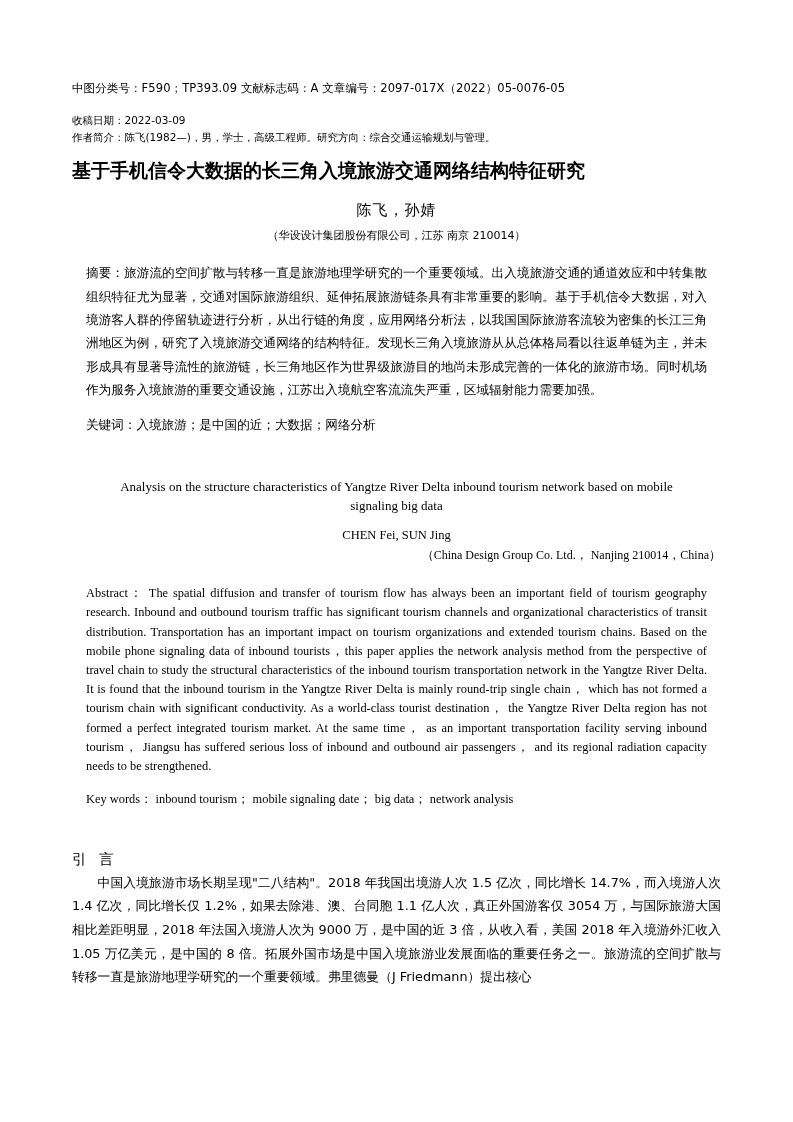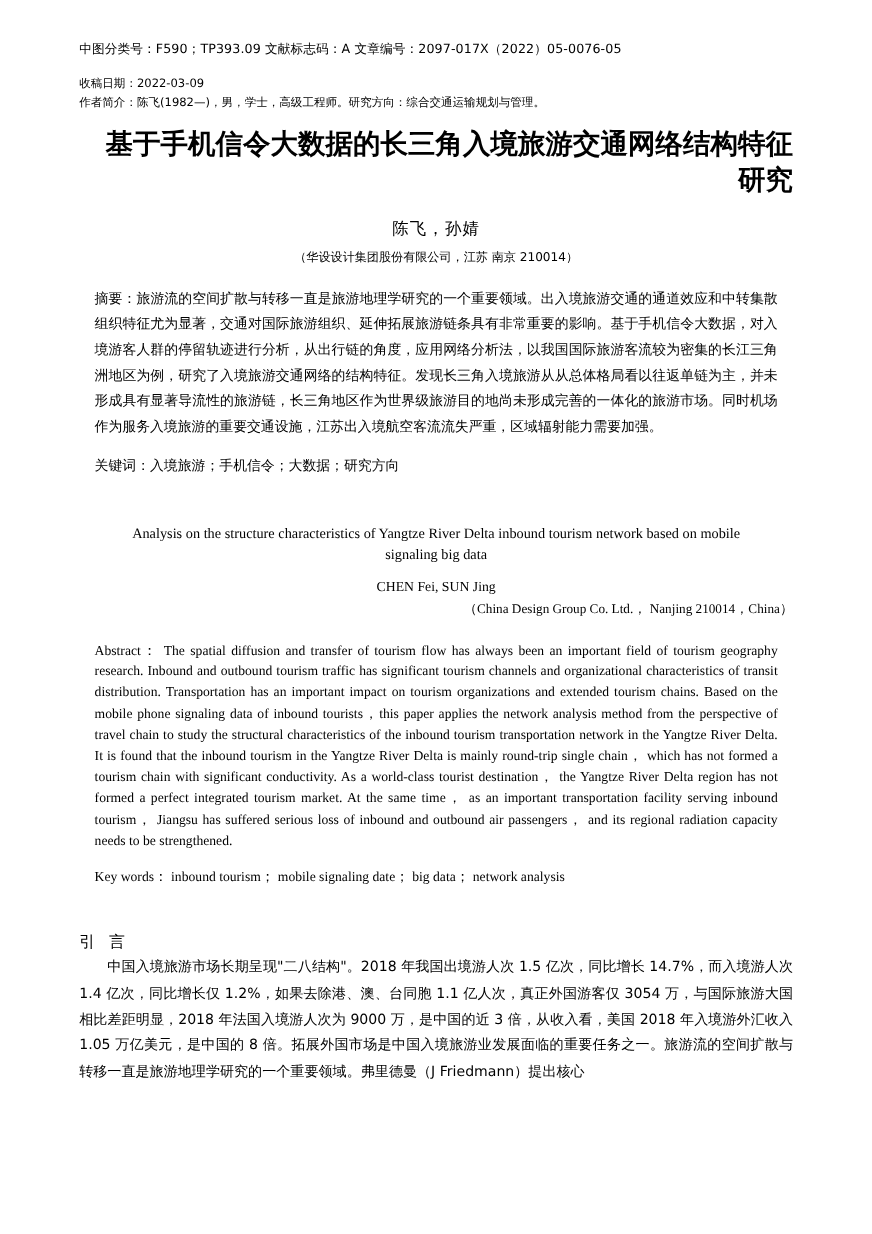--- a/index.html
+++ b/index.html
@@ -14,38 +14,38 @@
     color: #000000;
     position: relative;
     overflow: hidden;
   }
   .page {
     position: absolute;
     left: 0; top: 0;
     width: 793px;
     height: 1050px;
     box-sizing: border-box;
-    padding: 36px 72px 40px 72px;
+    padding: 80px 72px 40px 72px;
   }
   .header-line {
     font-size: 11.5px;
     font-family: "DejaVu Sans", "Liberation Sans", sans-serif;
     letter-spacing: 0.1px;
     margin-bottom: 16px;
     line-height: 1.4;
   }
   .meta-block {
     font-size: 10.5px;
     font-family: "DejaVu Sans", "Liberation Sans", sans-serif;
     line-height: 1.6;
     margin-bottom: 10px;
   }
   .cn-title {
-    text-align: right;
-    font-size: 25px;
+    text-align: left;
+    font-size: 19px;
     font-weight: bold;
     font-family: "DejaVu Sans", "Liberation Sans", sans-serif;
     line-height: 1.35;
     margin-top: 12px;
     margin-bottom: 16px;
   }
   .cn-authors {
     text-align: center;
     font-size: 15px;
     font-family: "DejaVu Sans", "Liberation Sans", sans-serif;
@@ -139,21 +139,21 @@
   </div>
 
   <div class="cn-title">基于手机信令大数据的长三角入境旅游交通网络结构特征研究</div>
 
   <div class="cn-authors">陈飞，孙婧</div>
 
   <div class="cn-affil">（华设设计集团股份有限公司，江苏 南京 210014）</div>
 
   <div class="cn-abstract"><span class="lbl">摘要：</span><span>旅游流的空间扩散与转移一直是旅游地理学研究的一个重要领域。出入境旅游交通的通道效应和中转集散组织特征尤为显著，交通对国际旅游组织、延伸拓展旅游链条具有非常重要的影响。基于手机信令大数据，对入境游客人群的停留轨迹进行分析，从出行链的角度，应用网络分析法，以我国国际旅游客流较为密集的长江三角洲地区为例，研究了入境旅游交通网络的结构特征。发现长三角入境旅游从从总体格局看以往返单链为主，并未形成具有显著导流性的旅游链，长三角地区作为世界级旅游目的地尚未形成完善的一体化的旅游市场。同时机场作为服务入境旅游的重要交通设施，江苏出入境航空客流流失严重，区域辐射能力需要加强。</span></div>
 
-  <div class="cn-keywords"><span>关键词：</span><span>入境旅游；手机信令；大数据；研究方向</span></div>
+  <div class="cn-keywords"><span>关键词：</span><span>入境旅游；是中国的近；大数据；网络分析</span></div>
 
   <div class="en-title">Analysis on the structure characteristics of Yangtze River Delta inbound tourism network based on mobile signaling big data</div>
 
   <div class="en-authors">CHEN Fei, SUN Jing</div>
 
   <div class="en-affil">（China Design Group Co. Ltd.， Nanjing  210014，China）</div>
 
   <div class="en-abstract"><span>Abstract：</span>&nbsp;<span>The spatial diffusion and transfer of tourism flow has always been an important field of tourism geography research. Inbound and outbound tourism traffic has significant tourism channels and organizational characteristics of transit distribution. Transportation has an important impact on tourism organizations and extended tourism chains. Based on the mobile phone signaling data of inbound tourists，this paper applies the network analysis method from the perspective of travel chain to study the structural characteristics of the inbound tourism transportation network in the Yangtze River Delta. It is found that the inbound tourism in the Yangtze River Delta is mainly round-trip single chain， which has not formed a tourism chain with significant conductivity. As a world-class tourist destination， the Yangtze River Delta region has not formed a perfect integrated tourism market. At the same time， as an important transportation facility serving inbound tourism， Jiangsu has suffered serious loss of inbound and outbound air passengers， and its regional radiation capacity needs to be strengthened.</span></div>
 
   <div class="en-keywords"><span>Key words：</span>&nbsp;<span>inbound tourism； mobile signaling date； big data； network analysis</span></div>

